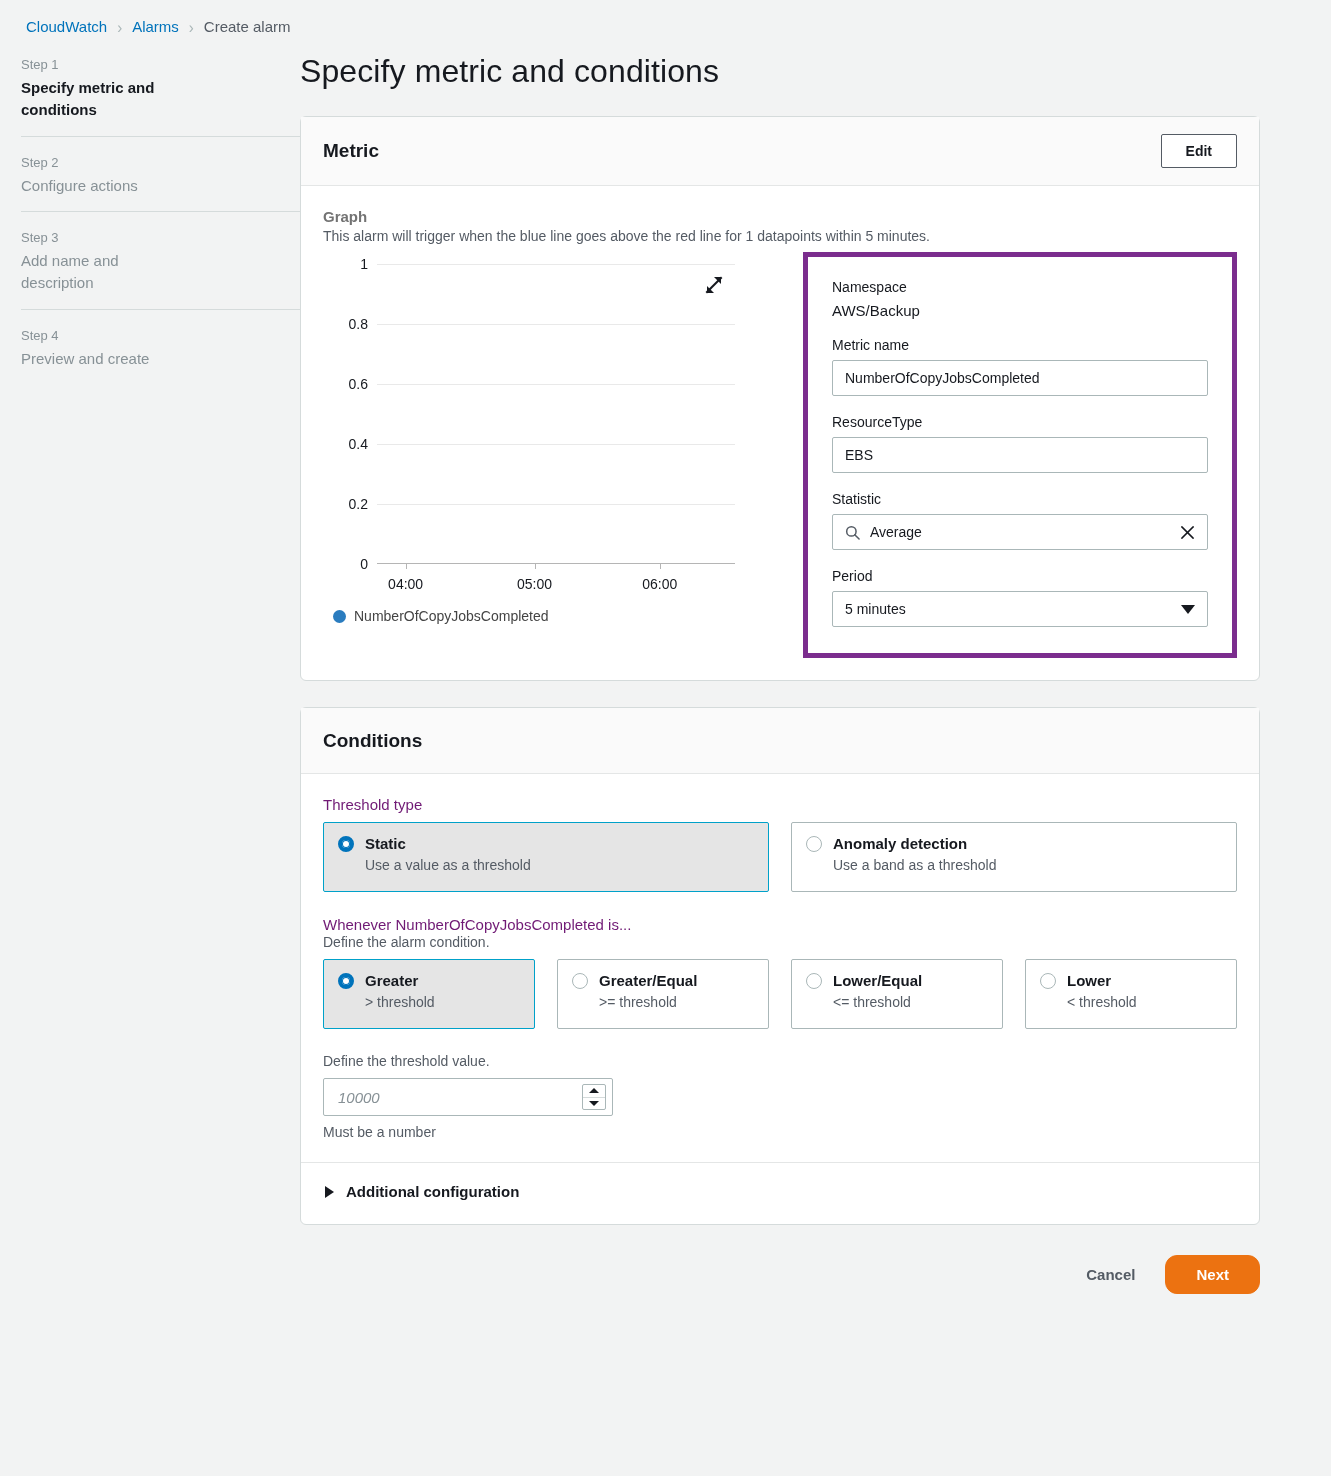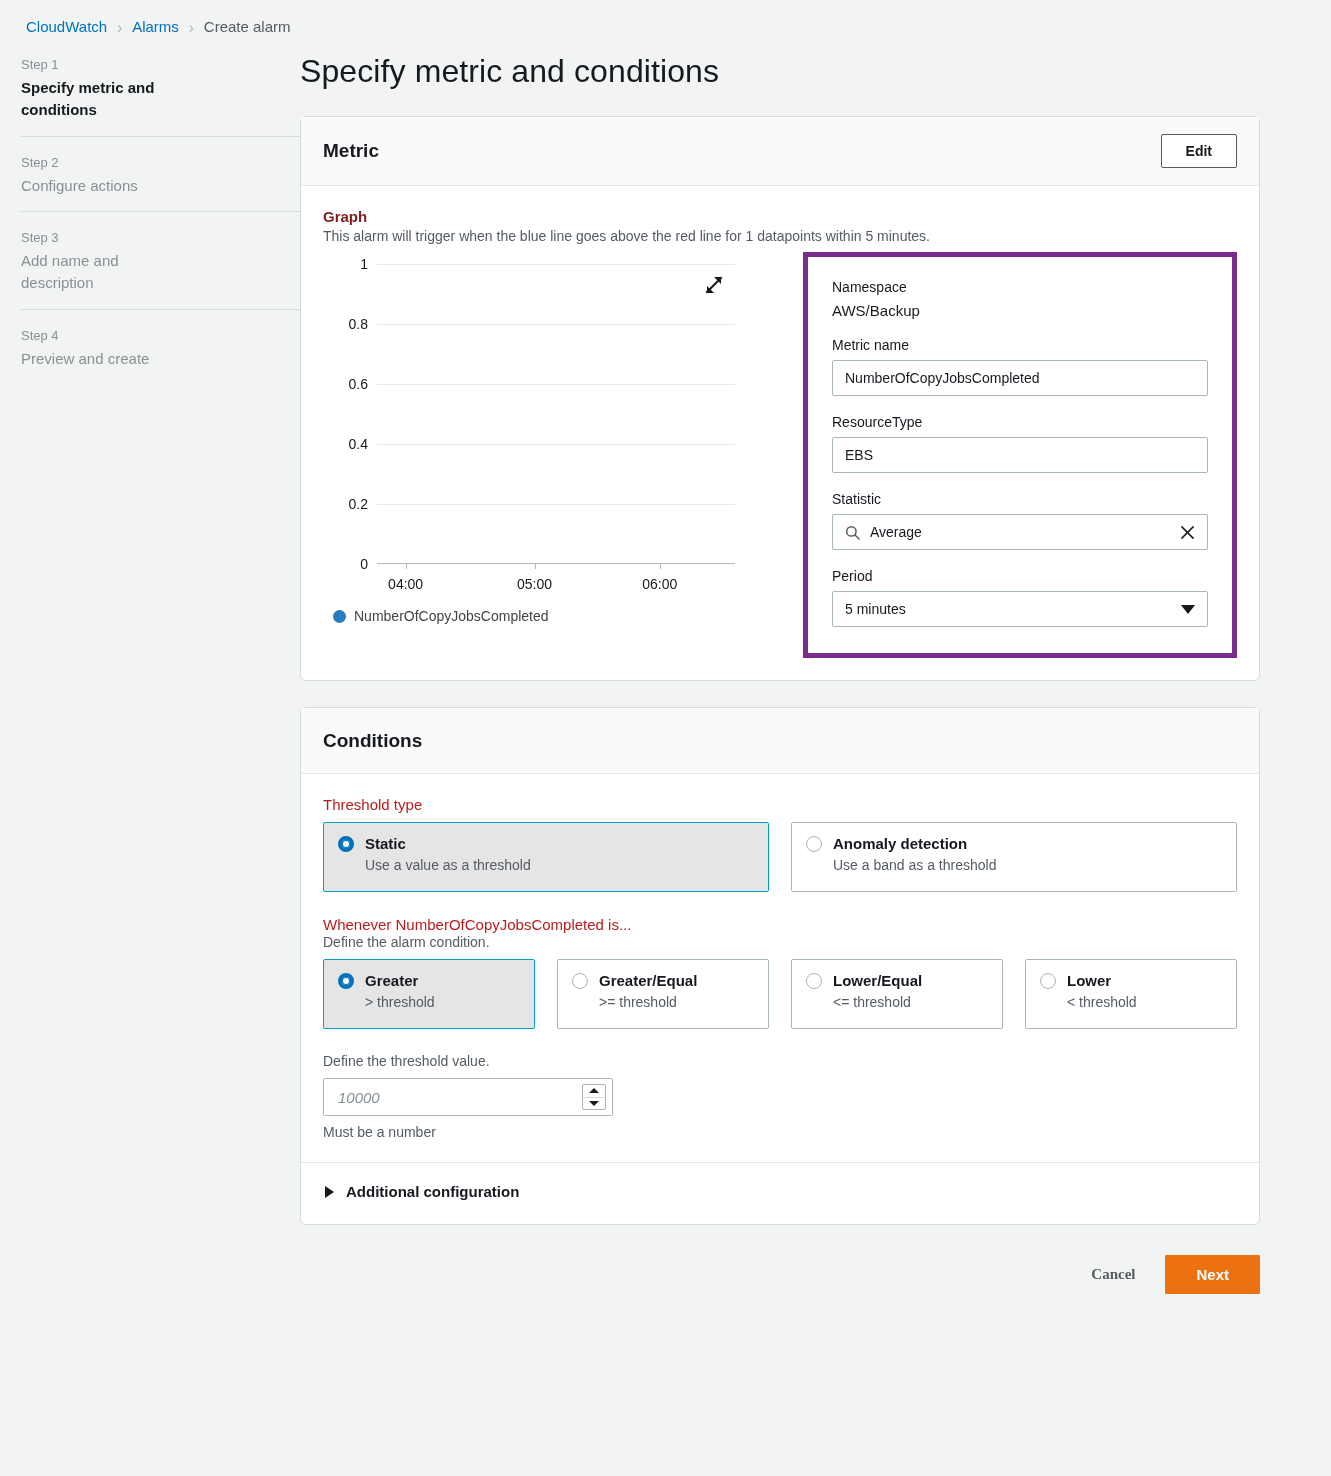--- a/index.html
+++ b/index.html
@@ -105,21 +105,21 @@
     padding: 8px 24px;
     cursor: pointer;
     font-family: inherit;
   }
   .card-body { padding: 22px; }
 
   
   .section-label {
     font-size: 15px;
     font-weight: bold;
-    color: #7f1d1d;
+    color: #737373;
     margin-bottom: 3px;
   }
   .section-sub {
     font-size: 14px;
     color: #545b64;
     margin-bottom: 8px;
   }
   .metric-row { display: flex; align-items: flex-start; gap: 10px; }
 
   
@@ -232,21 +232,21 @@
     cursor: pointer;
     display: flex;
     align-items: center;
     color: #545b64;
   }
   .search-ic { margin-right: 10px; display: flex; align-items: center; }
 
   
   .fieldset-label {
     font-size: 15px;
-    color: #b91c1c;
+    color: #701a75;
     margin-bottom: 9px;
   }
   .fieldset-label.tight { margin-bottom: 1px; }
   .fieldset-hint {
     font-size: 14px;
     color: #545b64;
     margin-bottom: 9px;
   }
   .radio-grid { display: flex; gap: 22px; margin-bottom: 24px; }
   .radio-grid.four { gap: 22px; }
@@ -378,27 +378,27 @@
     gap: 26px;
     padding: 4px 0 30px 0;
   }
   .btn-link {
     background: none;
     border: none;
     color: #545b64;
     font-weight: bold;
     font-size: 15px;
     cursor: pointer;
-    font-family: Liberation Serif, serif;
+    font-family: Liberation Sans, sans-serif;
     padding: 8px 4px;
   }
   .btn-primary {
     background: #ec7211;
     border: 1px solid #ec7211;
-    border-radius: 1px;
+    border-radius: 12px;
     color: #ffffff;
     font-weight: bold;
     font-size: 15px;
     padding: 10px 30px;
     cursor: pointer;
     font-family: inherit;
   }
   .dd-caret {
     width: 0; height: 0;
     border-left: 7px solid transparent;

